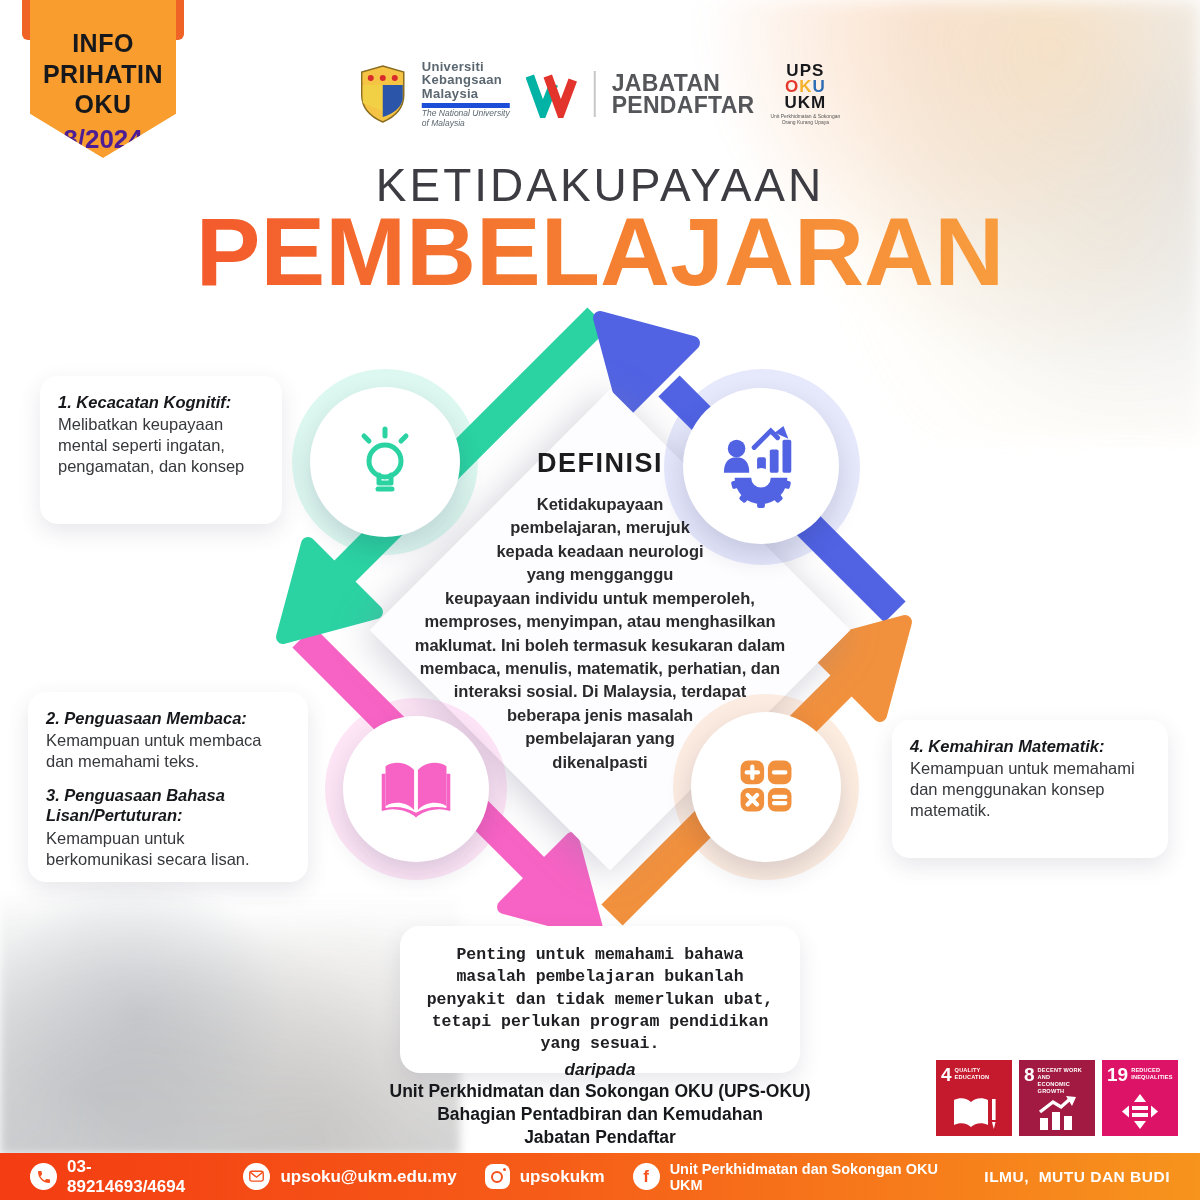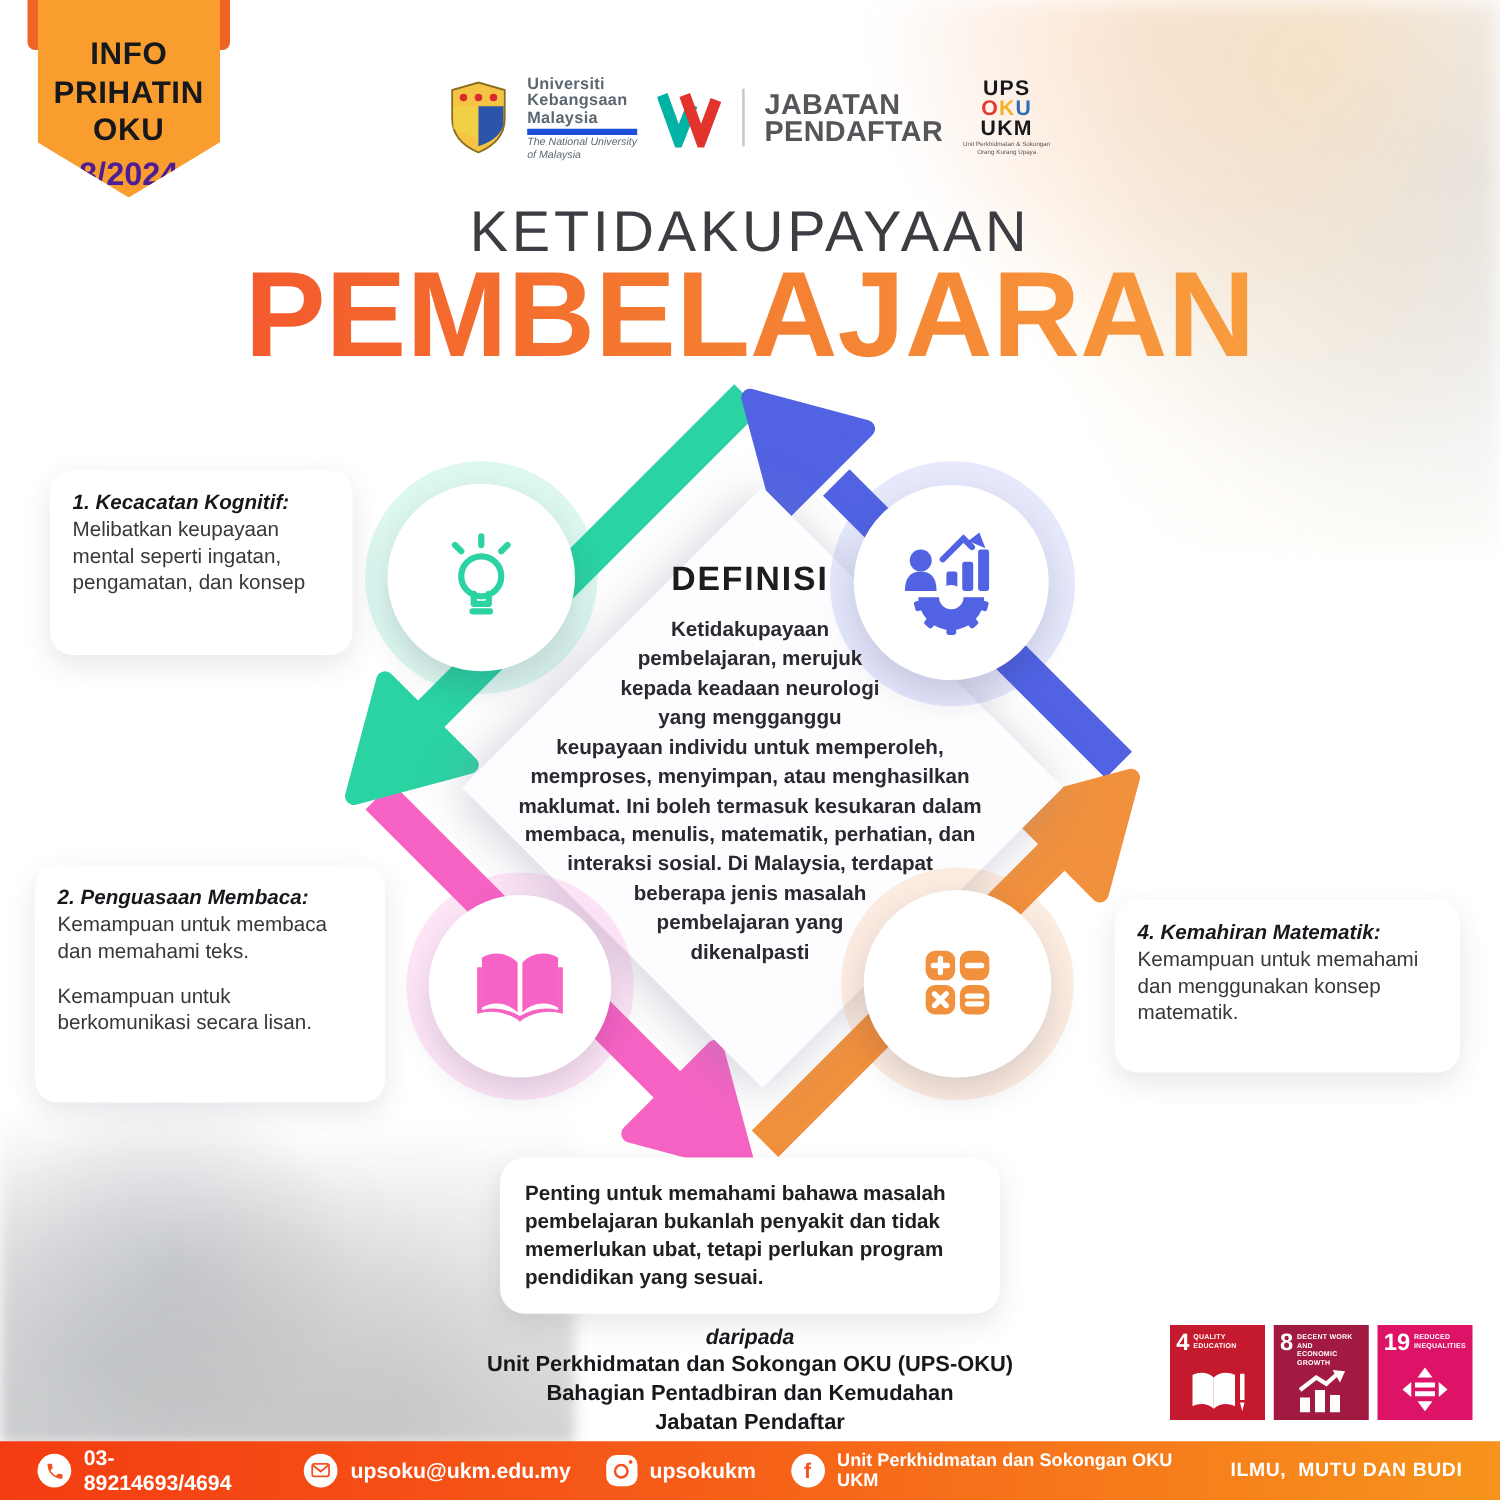--- a/index.html
+++ b/index.html
@@ -65,22 +65,22 @@
   
   .card{position:absolute;background:#fff;border-radius:18px;box-shadow:0 8px 22px rgba(60,60,90,.12);
     padding:16px 18px;box-sizing:border-box;z-index:5;}
   .card .head{font-style:italic;font-weight:800;font-size:16.5px;color:#17181c;line-height:1.22;}
   .card .body{font-size:16.5px;color:#37383c;line-height:1.28;margin-top:2px;}
   #card1{left:40px;top:376px;width:242px;height:148px;}
   #card5{left:892px;top:386px;width:276px;height:150px;}
   #card23{left:28px;top:692px;width:280px;height:190px;}
   #card4{left:892px;top:720px;width:276px;height:138px;}
   .note-card{position:absolute;left:400px;top:926px;width:400px;z-index:5;background:#fff;border-radius:20px;
-    box-shadow:0 8px 22px rgba(60,60,90,.12);padding:18px 20px;box-sizing:border-box;
-    font-size:16.5px;font-weight:700;color:#202024;line-height:1.35;}
+    box-shadow:0 8px 22px rgba(60,60,90,.12);padding:18px 20px;box-sizing:border-box;text-align:center;
+    font-size:16.5px;font-weight:700;color:#202024;line-height:1.35;font-family:Liberation Mono, monospace;}
 
   
   .credits{position:absolute;left:0;top:1060px;width:100%;text-align:center;z-index:5;color:#17181c;}
   .credits .from{font-size:17px;font-weight:800;font-style:italic;}
   .credits .ln{font-size:17.5px;font-weight:700;line-height:1.32;}
 
   
   .sdgs{position:absolute;left:936px;top:1060px;display:flex;gap:7px;z-index:5;}
   .sdg{width:76px;height:76px;color:#fff;padding:5px 5px;box-sizing:border-box;position:relative;}
   .sdg .top{display:flex;align-items:flex-start;gap:3px;}
@@ -264,20 +264,22 @@
       <span>Kecacatan Kognitif:</span></div>
     <div class="body">Melibatkan keupayaan mental seperti ingatan, pengamatan, dan konsep</div>
   </div>
 
 
   <div class="card" id="card23">
     <div class="head"><span>2.</span>
       <span>Penguasaan Membaca:</span></div>
     <div class="body">Kemampuan untuk membaca dan memahami teks.</div>
     <div style="height:13px"></div>
+    <div class="head"><span>3.</span>
+      <span>Penguasaan Bahasa Lisan/Pertuturan:</span></div>
     <div class="body">Kemampuan untuk berkomunikasi secara lisan.</div>
   </div>
 
   <div class="card" id="card4">
     <div class="head"><span>4.</span>
       <span>Kemahiran Matematik:</span></div>
     <div class="body">Kemampuan untuk memahami dan menggunakan konsep matematik.</div>
   </div>
 
   <div class="note-card">Penting untuk memahami bahawa masalah pembelajaran bukanlah penyakit dan tidak memerlukan ubat, tetapi perlukan program pendidikan yang sesuai.</div>

